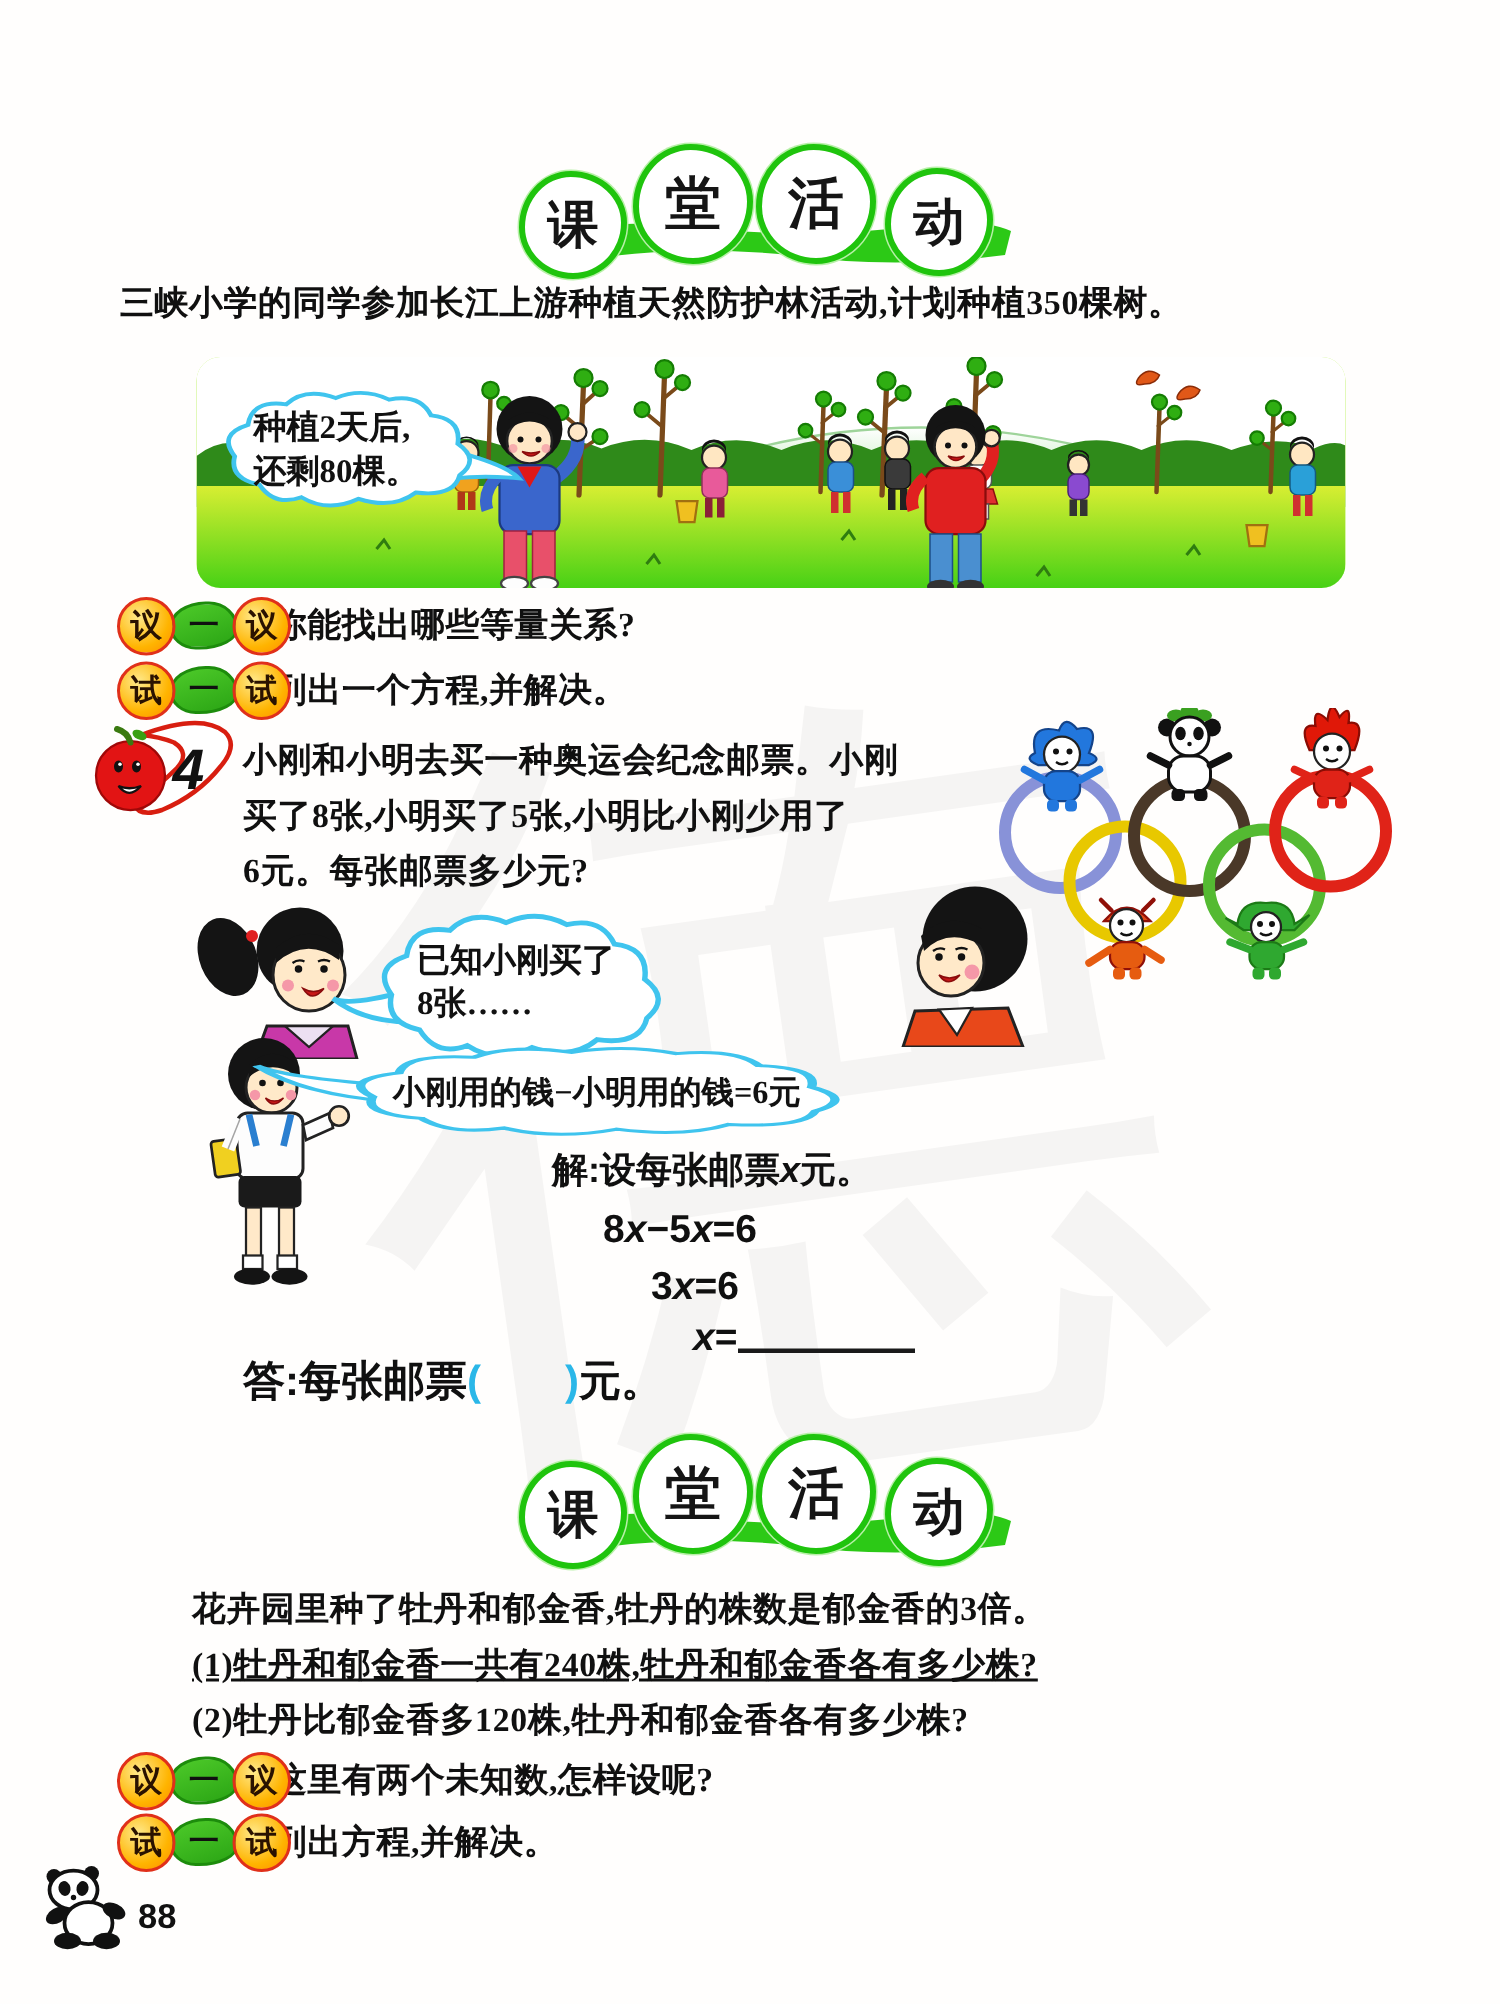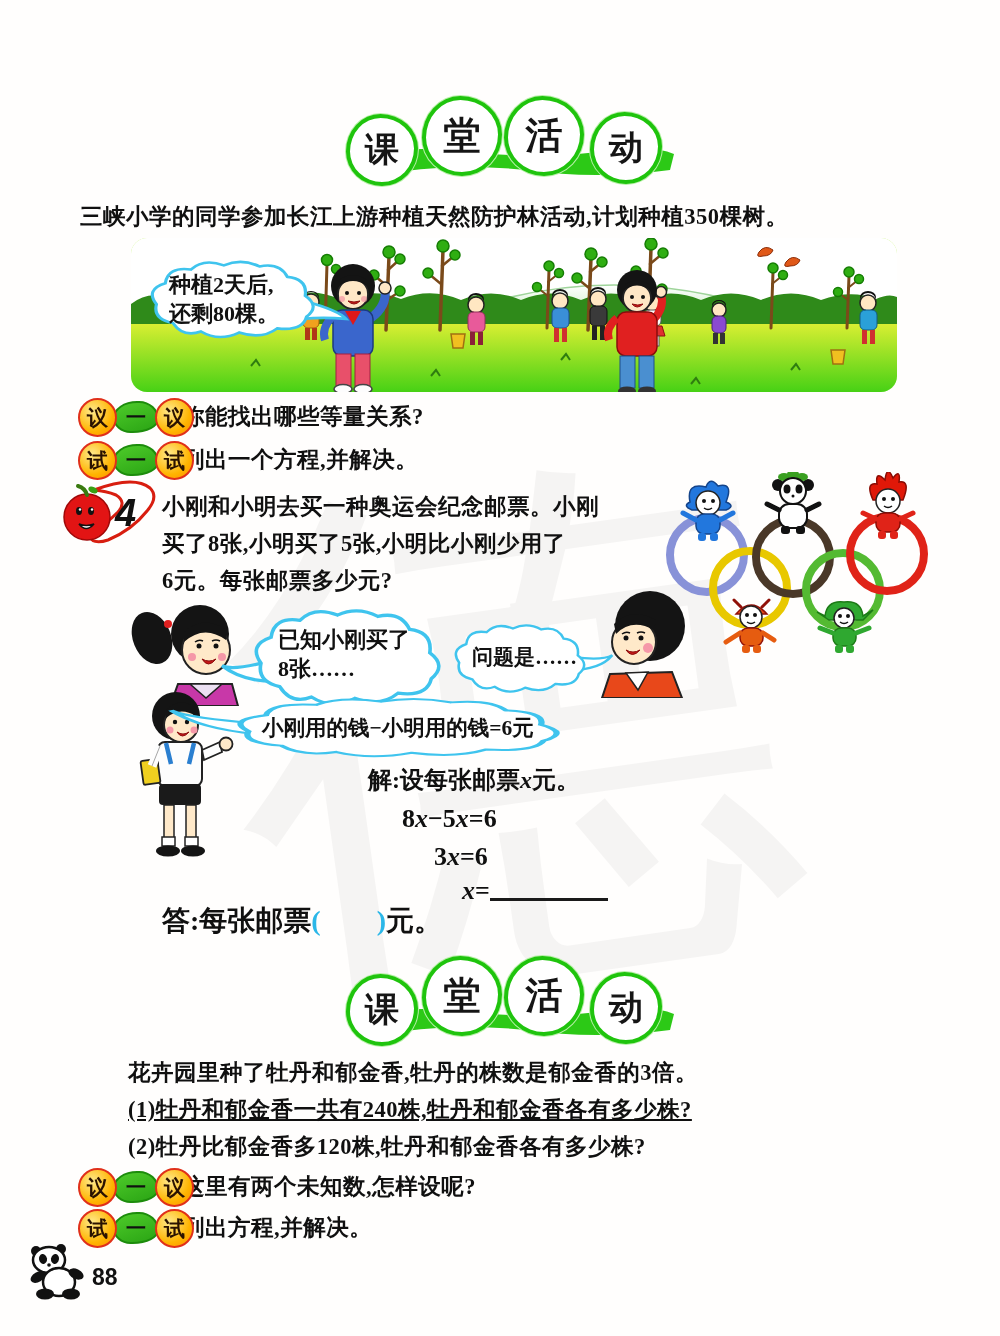--- a/index.html
+++ b/index.html
@@ -26,21 +26,21 @@
   .tleaf{width:42px;height:28px;margin:0 -4px;background:linear-gradient(160deg,#4ecb2a,#2aa414);
       border:2px solid #1d8c0c;border-radius:55% 45% 60% 40%/55% 60% 45% 50%;
       display:flex;align-items:center;justify-content:center;z-index:1;
       font:900 20px/1 "Liberation Sans",sans-serif;color:#101010;}
   
   #scene{left:131px;top:238px;width:766px;height:154px;border-radius:16px;overflow:hidden;background:#bef264;}
   .bub{position:absolute;}
   .bub svg{position:absolute;left:0;top:0;width:100%;height:100%;overflow:visible;}
   .bubtxt{position:absolute;font:700 22px/1.3 "Liberation Serif",serif;color:#111;white-space:nowrap;}
   
-  .math{font-family:Liberation Serif, serif;font-weight:700;color:#101010;white-space:nowrap;}
+  .math{font-family:Liberation Sans, sans-serif;font-weight:700;color:#101010;white-space:nowrap;}
   .math .v{font-style:italic;}
   .blank{display:inline-block;width:118px;height:4px;border-bottom:3px solid #1a1a1a;vertical-align:-2px;}
   .paren{color:#2bb7e8;font-weight:700;}
   .gap{display:inline-block;width:56px;}
   .pnum{font:700 23px "Liberation Sans",sans-serif;color:#111;}
 </style>
 </head>
 <body>
 
 <div id="page">
@@ -50,21 +50,21 @@
   <div class="abs hdr" style="left:346px;top:96px;">
     <svg class="ribbon" viewBox="0 0 330 38">
       <path d="M4,16 Q60,2 120,10 Q200,18 268,8 Q308,3 328,12 L324,28 Q250,38 180,28 Q100,20 28,34 Q8,36 4,16 Z" fill="#2cc916"></path>
     </svg>
     <span class="hb" style="left:0;top:18px;">课</span>
     <span class="hb big" style="left:76px;top:0;">堂</span>
     <span class="hb big" style="left:158px;top:0;">活</span>
     <span class="hb" style="left:244px;top:16px;">动</span>
   </div>
 
-  <div class="abs txt" style="left:80px;top:202px;">三峡小学的同学参加长江上游种植天然防护林活动,计划种植350棵树。</div>
+  <div class="abs txt" style="left:80px;top:187px;">三峡小学的同学参加长江上游种植天然防护林活动,计划种植350棵树。</div>
 
   <div class="abs" id="scene">
     <svg width="766" height="154" viewBox="0 0 766 154">
       <defs>
         <linearGradient id="grassGrad" x1="0" y1="0" x2="0" y2="1">
           <stop offset="0" stop-color="#d8ee32"></stop>
             <stop offset="1" stop-color="#47d115"></stop>
         </linearGradient>
         <linearGradient id="hillGrad" x1="0" y1="0" x2="0" y2="1">
           <stop offset="0" stop-color="#ffffff"></stop>
@@ -408,29 +408,20 @@
     <svg viewBox="0 0 140 80" preserveAspectRatio="none">
       <path d="M16,42 Q-10,50 -18,46 Q-4,58 18,58" fill="#fff" stroke="#3fc4ee" stroke-width="2.5"></path>
       <path d="M22,62 Q6,58 9,44 Q0,30 16,24 Q18,8 36,11 Q46,0 62,7 Q76,0 90,8 Q106,4 112,18 Q128,20 126,36 Q138,46 127,56 Q124,70 104,67 Q92,78 74,71 Q58,80 44,70 Q30,76 22,62 Z" fill="#fff" stroke="#3fc4ee" stroke-width="2.5"></path>
     </svg>
     <div class="bubtxt" style="left:30px;top:20px;">
       <div>已知小刚买了</div>
       <div>8张……</div>
     </div>
   </div>
 
-  <div class="bub abs" style="left:450px;top:622px;width:142px;height:74px;">
-    <svg viewBox="0 0 140 80" preserveAspectRatio="none">
-      <path d="M122,38 Q150,42 160,36 Q148,52 118,52" fill="#fff" stroke="#3fc4ee" stroke-width="2.5"></path>
-      <path d="M22,62 Q6,58 9,44 Q0,30 16,24 Q18,8 36,11 Q46,0 62,7 Q76,0 90,8 Q106,4 112,18 Q128,20 126,36 Q138,46 127,56 Q124,70 104,67 Q92,78 74,71 Q58,80 44,70 Q30,76 22,62 Z" fill="#fff" stroke="#3fc4ee" stroke-width="2.5"></path>
-    </svg>
-    <div class="bubtxt" style="left:22px;top:22px;font-size:21px;">
-      <div>问题是……</div>
-    </div>
-  </div>
 
   <div class="abs" style="left:596px;top:586px;width:100px;height:112px;">
     <svg width="100" height="112" viewBox="0 0 100 112">
       <circle cx="54" cy="40" r="35" fill="#141414"></circle>
       <circle cx="38" cy="56" r="22" fill="#ffe9c9" stroke="#222" stroke-width="2"></circle>
       <path d="M20,48 q16,-16 38,-4 l2,-10 q-24,-14 -42,4 z" fill="#141414"></path>
       <circle cx="30" cy="52" r="2.5" fill="#111"></circle>
         <circle cx="45" cy="52" r="2.5" fill="#111"></circle>
       <path d="M26,48 q4,-3 8,-1 M41,47 q4,-2 8,0" stroke="#111" stroke-width="1.5" fill="none"></path>
       <circle cx="52" cy="62" r="5" fill="#f598a8"></circle>

